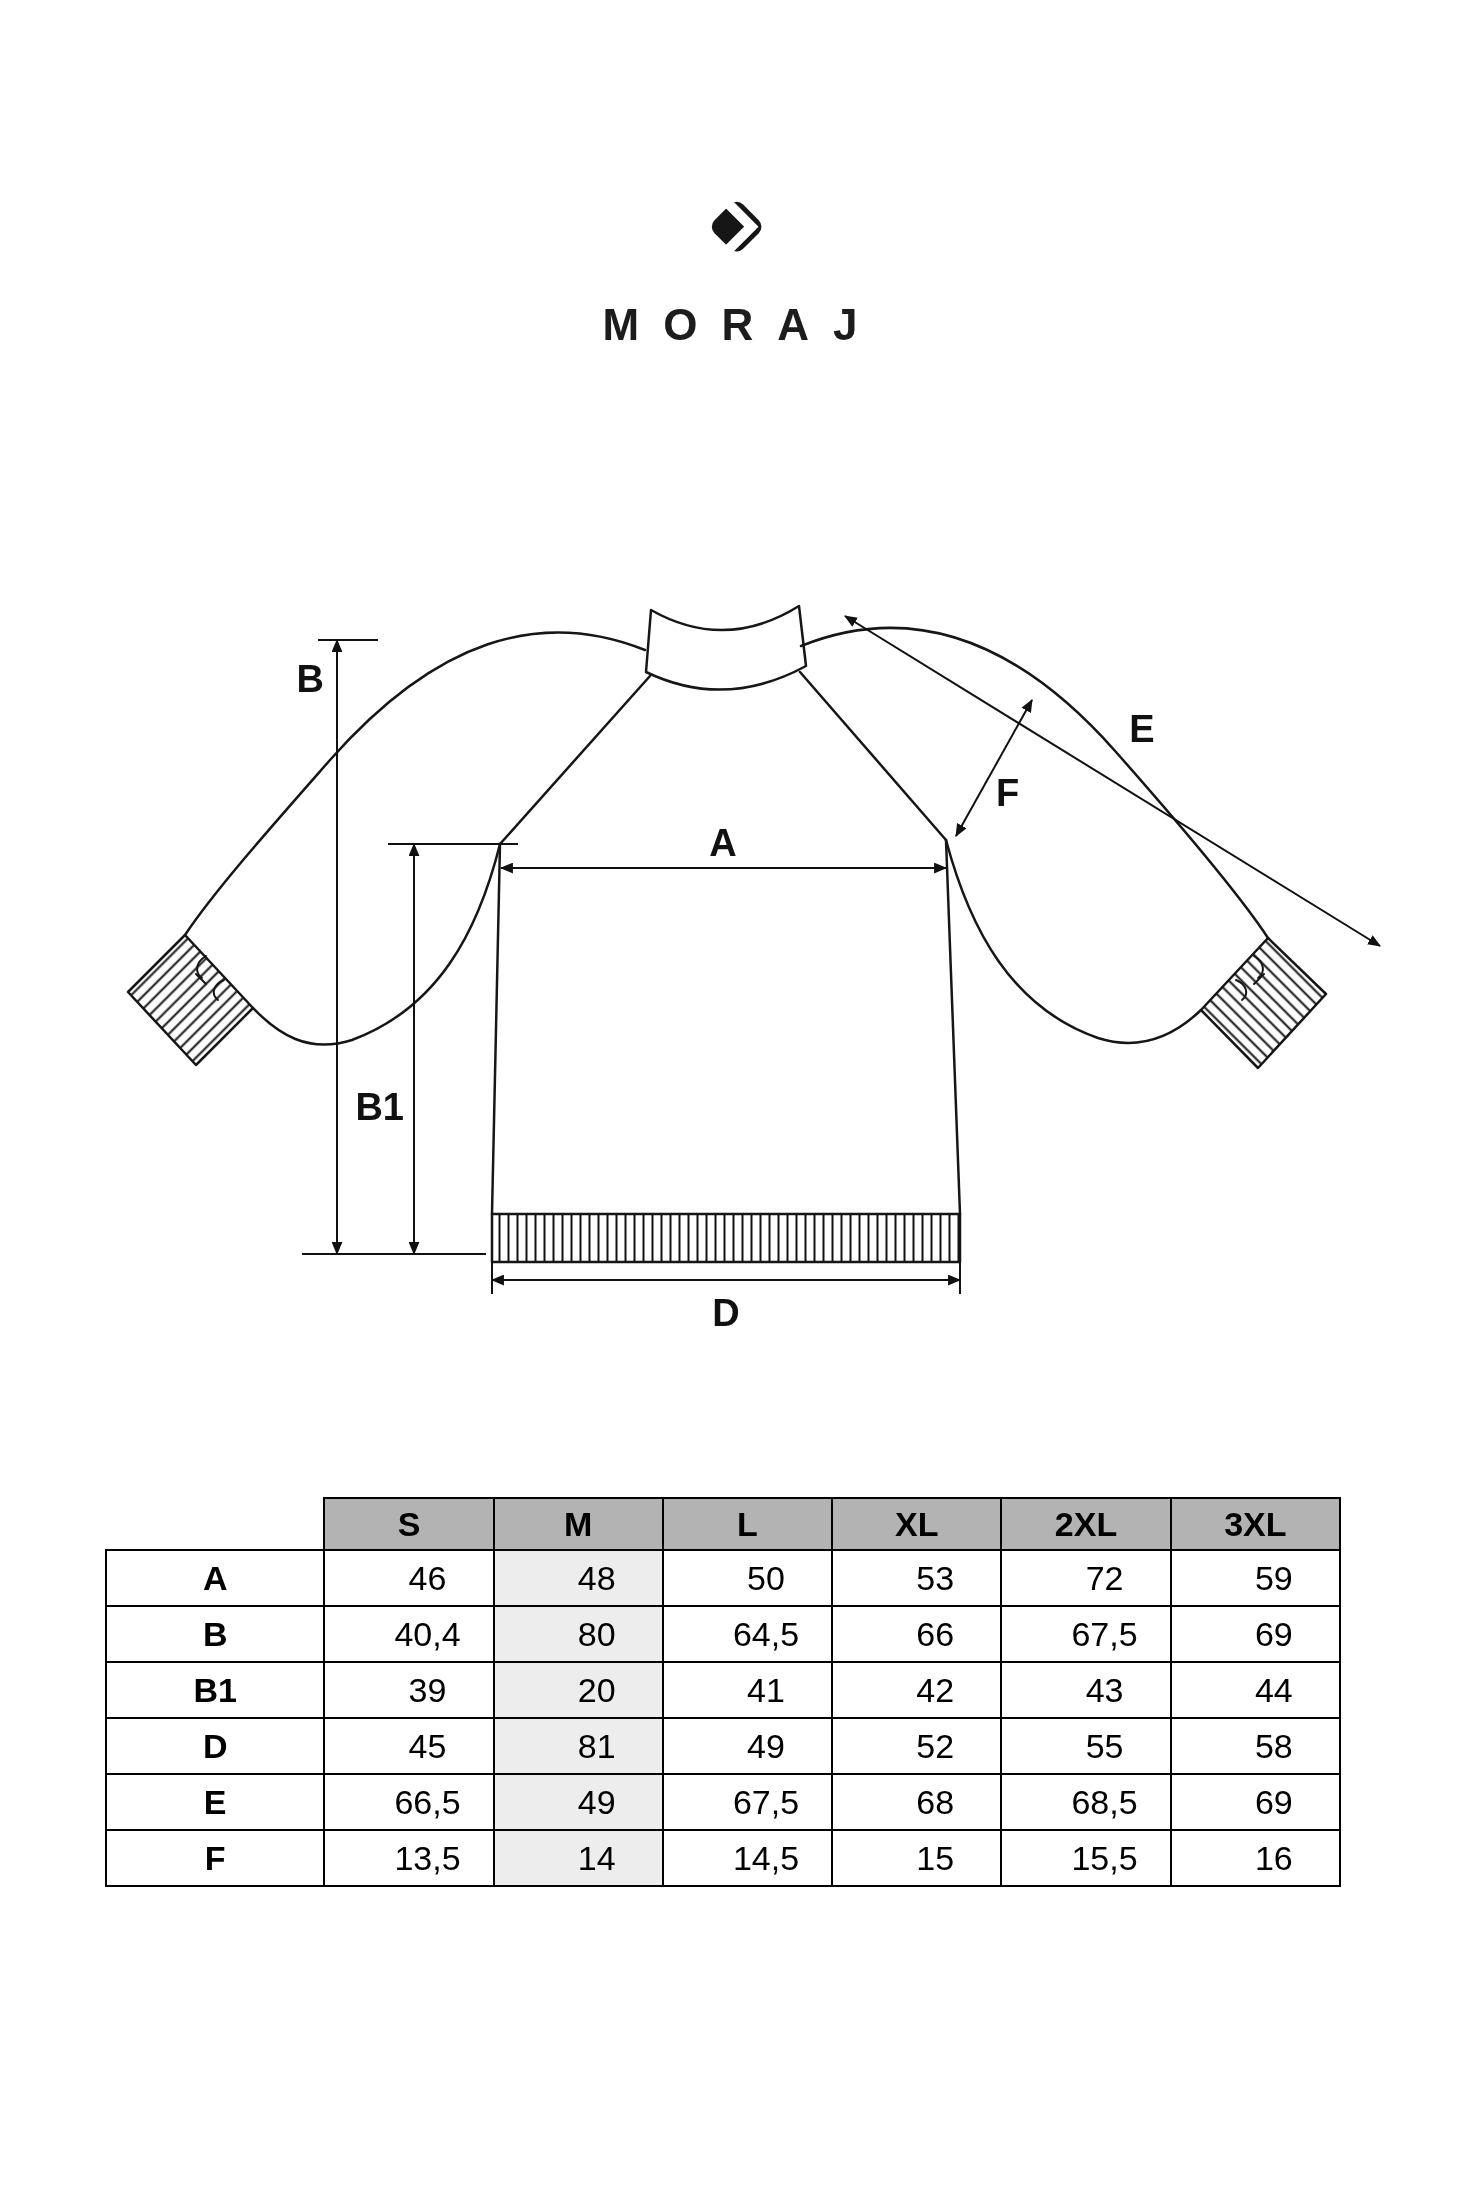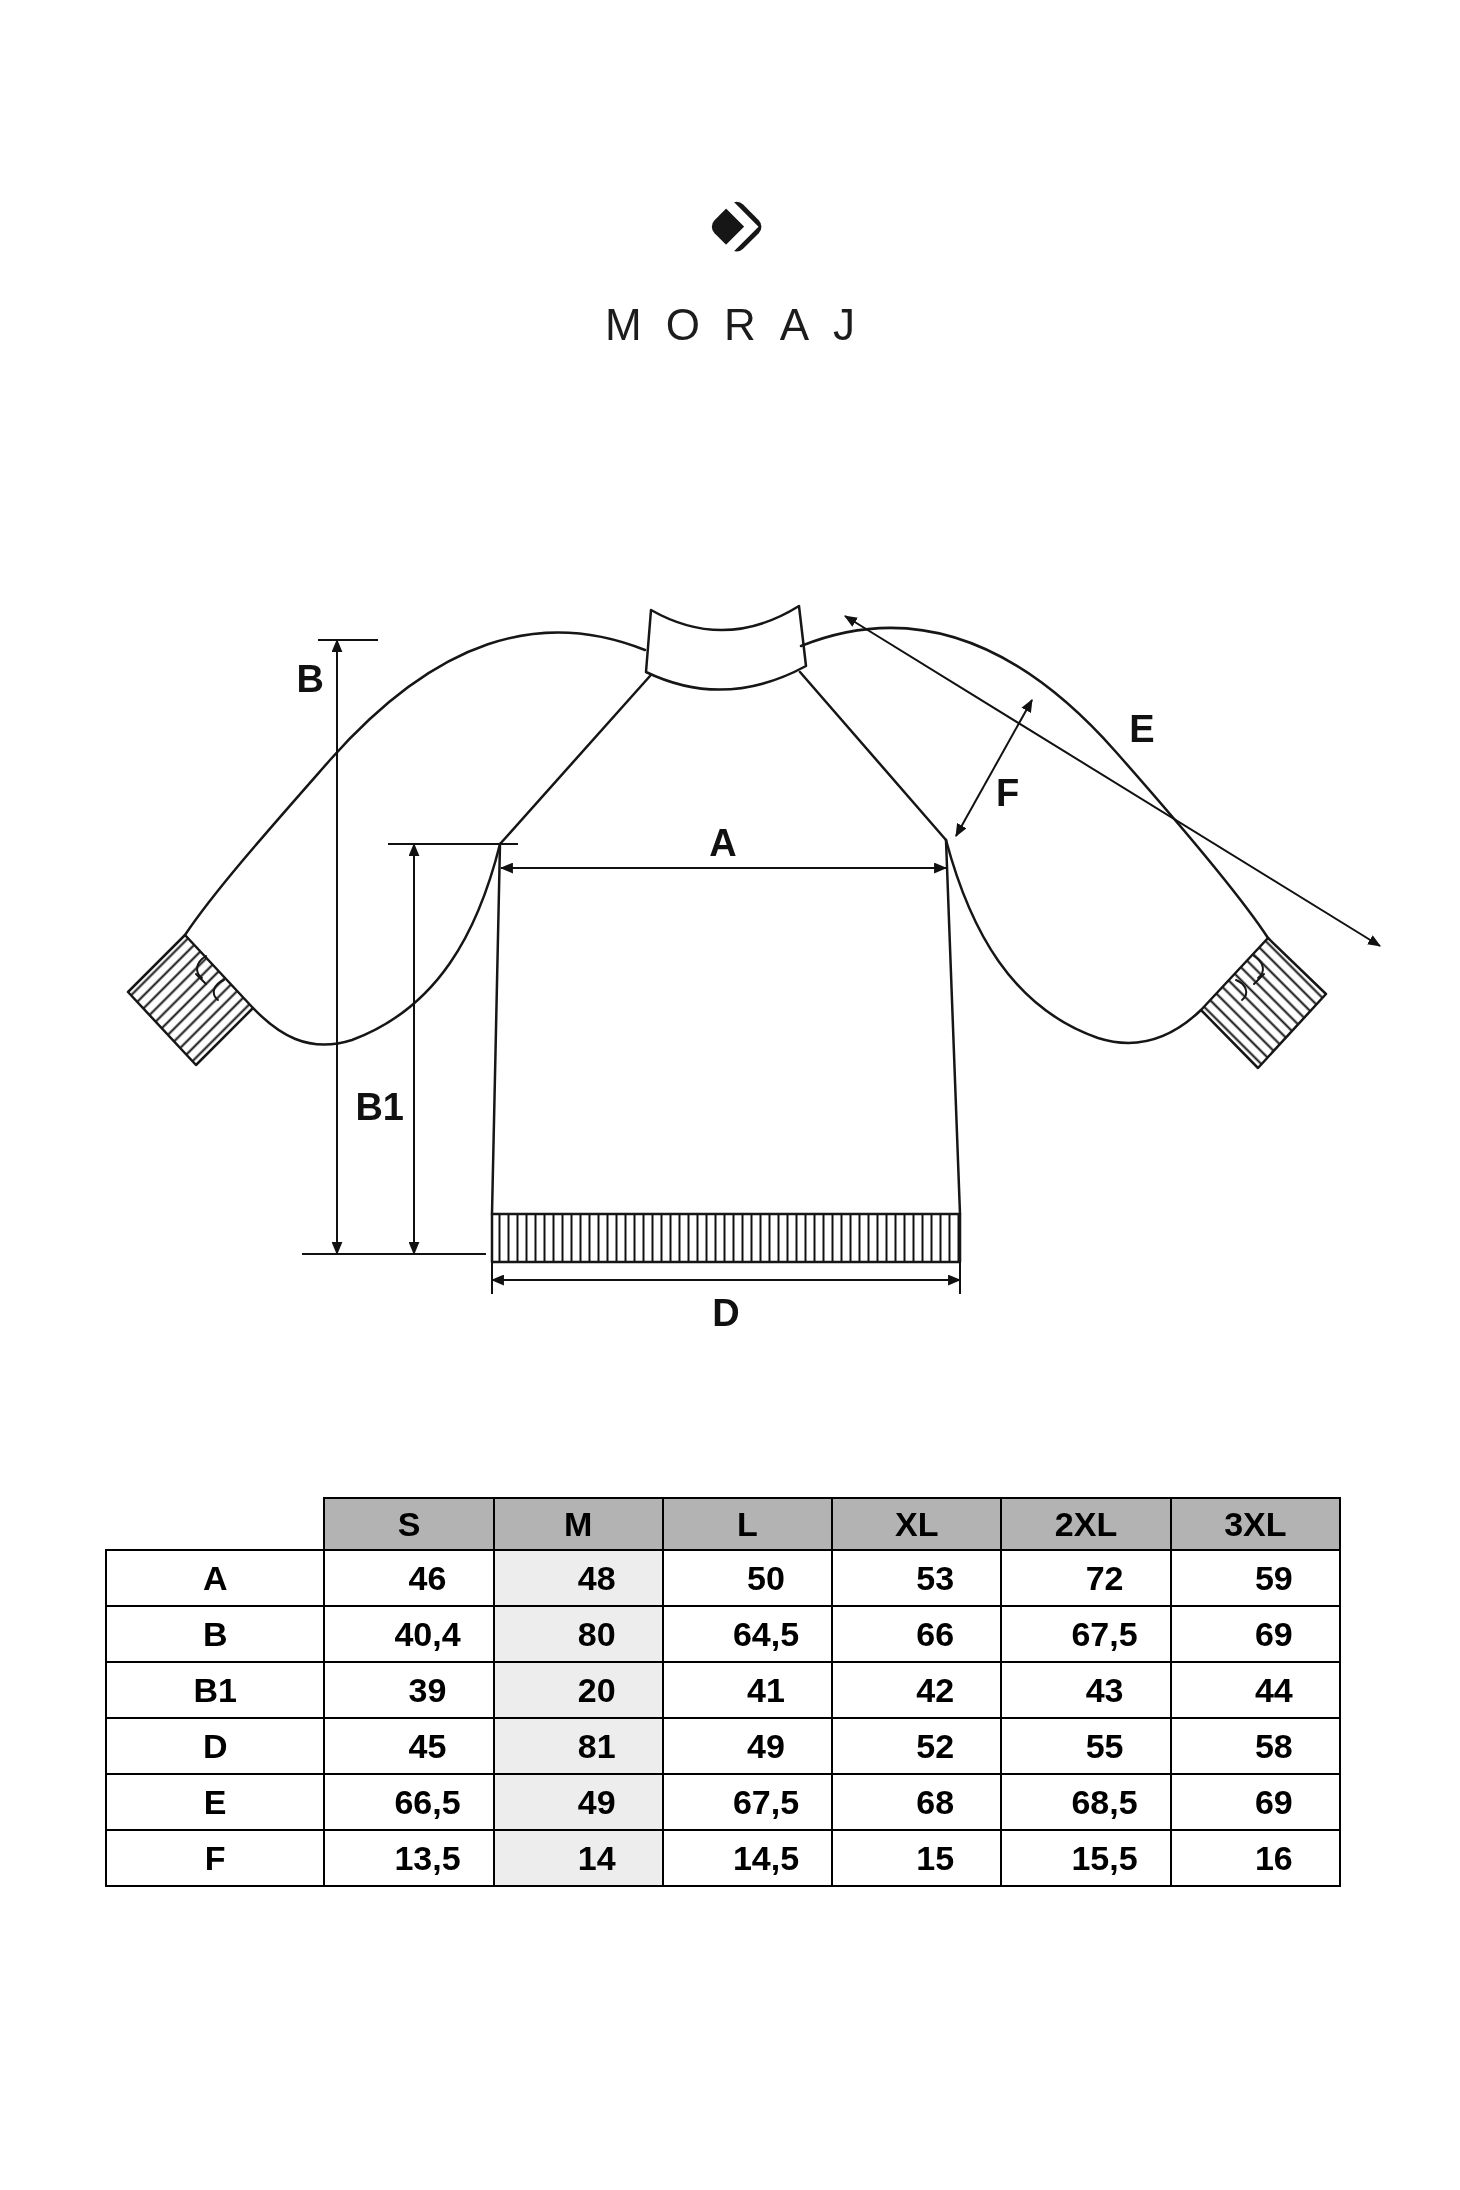--- a/index.html
+++ b/index.html
@@ -9,21 +9,21 @@
     background:#ffffff;
     font-family:"Liberation Sans", sans-serif;
     color:#111;
     overflow:hidden;
   }
   
   .logo-icon{position:absolute;left:698px;top:188px;width:92px;height:92px;}
   .brand{
     position:absolute;left:442px;top:300px;width:600px;
     text-align:center;
-    font-size:44px;font-weight:400;letter-spacing:24px;
+    font-size:44px;font-weight:700;letter-spacing:24px;
     color:#1c1c1c;
   }
   
   .diagram{position:absolute;left:0px;top:560px;width:1460px;height:800px;}
   .diagram text{
     font-family:"Liberation Sans", sans-serif;
     font-size:38px;font-weight:700;fill:#111;
   }
   
   .size-table{
@@ -44,21 +44,21 @@
   .size-table thead th{
     background:#b3b3b3;
     font-weight:700;height:50px;
   }
   .size-table thead th.corner{
     border:none;background:transparent;
   }
   .size-table tbody th{
     background:#ffffff;font-weight:700;
   }
-  .size-table tbody td{font-weight:700;background:#ffffff;padding-left:37px;}
+  .size-table tbody td{font-weight:400;background:#ffffff;padding-left:37px;}
   .size-table tbody td.hl{background:#ededed;text-align:center;}
 </style>
 </head>
 <body>
 
 <div class="page">
 
   <svg class="logo-icon" viewBox="0 0 100 100" aria-hidden="true">
     <rect x="20" y="20" width="44" height="44" rx="10" transform="rotate(45 42 42)" fill="#161616"></rect>
     <path d="M 30 14 L 58 42 L 30 70" stroke="#ffffff" stroke-width="11" fill="none"></path>

